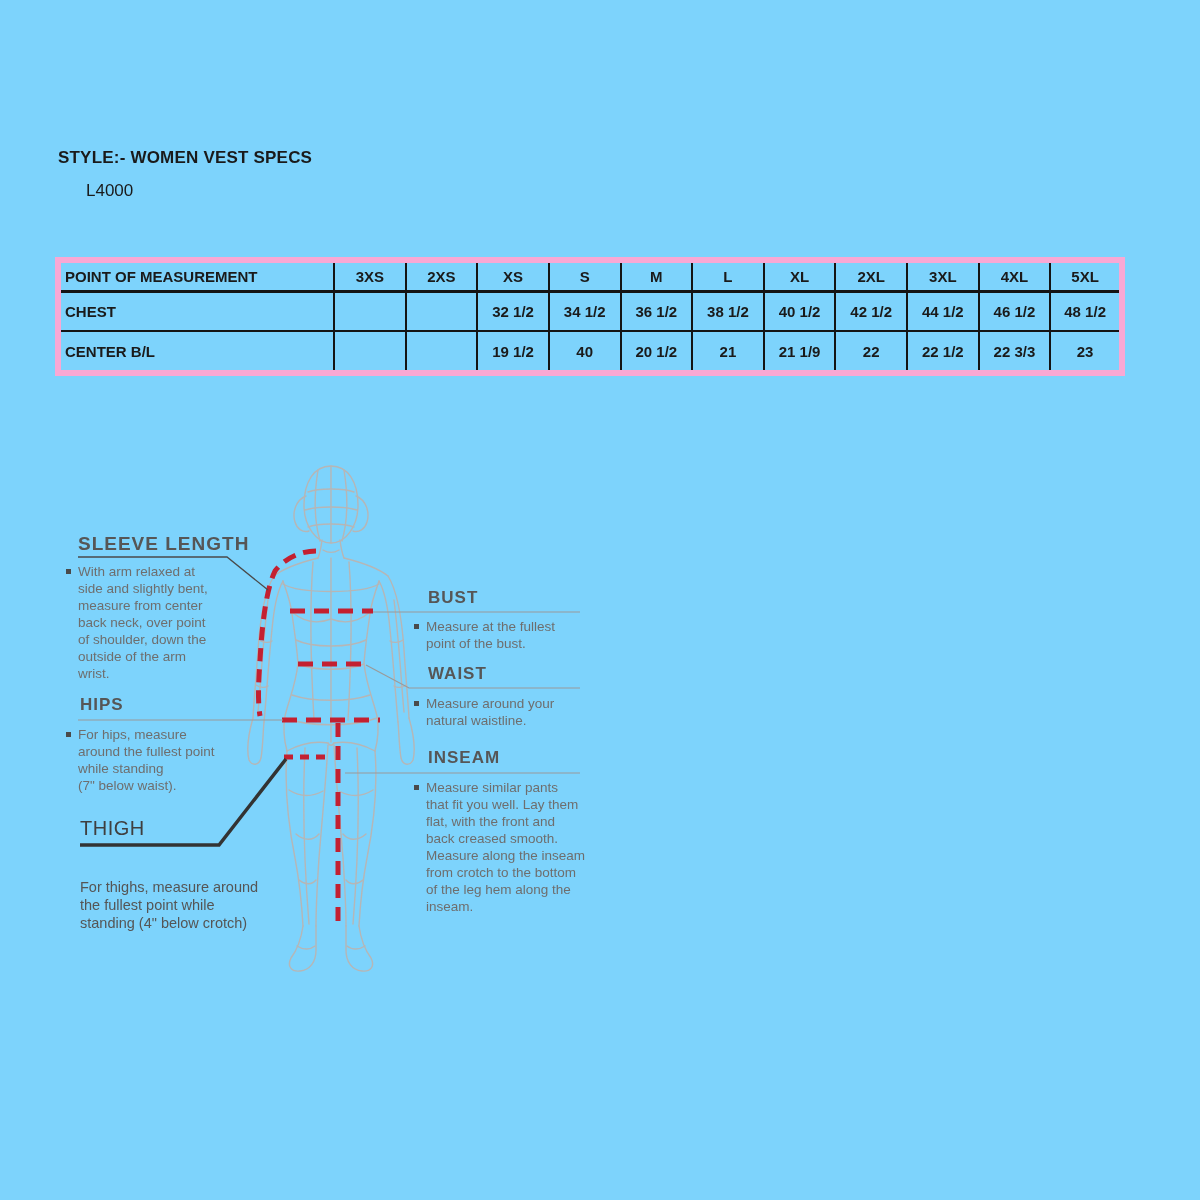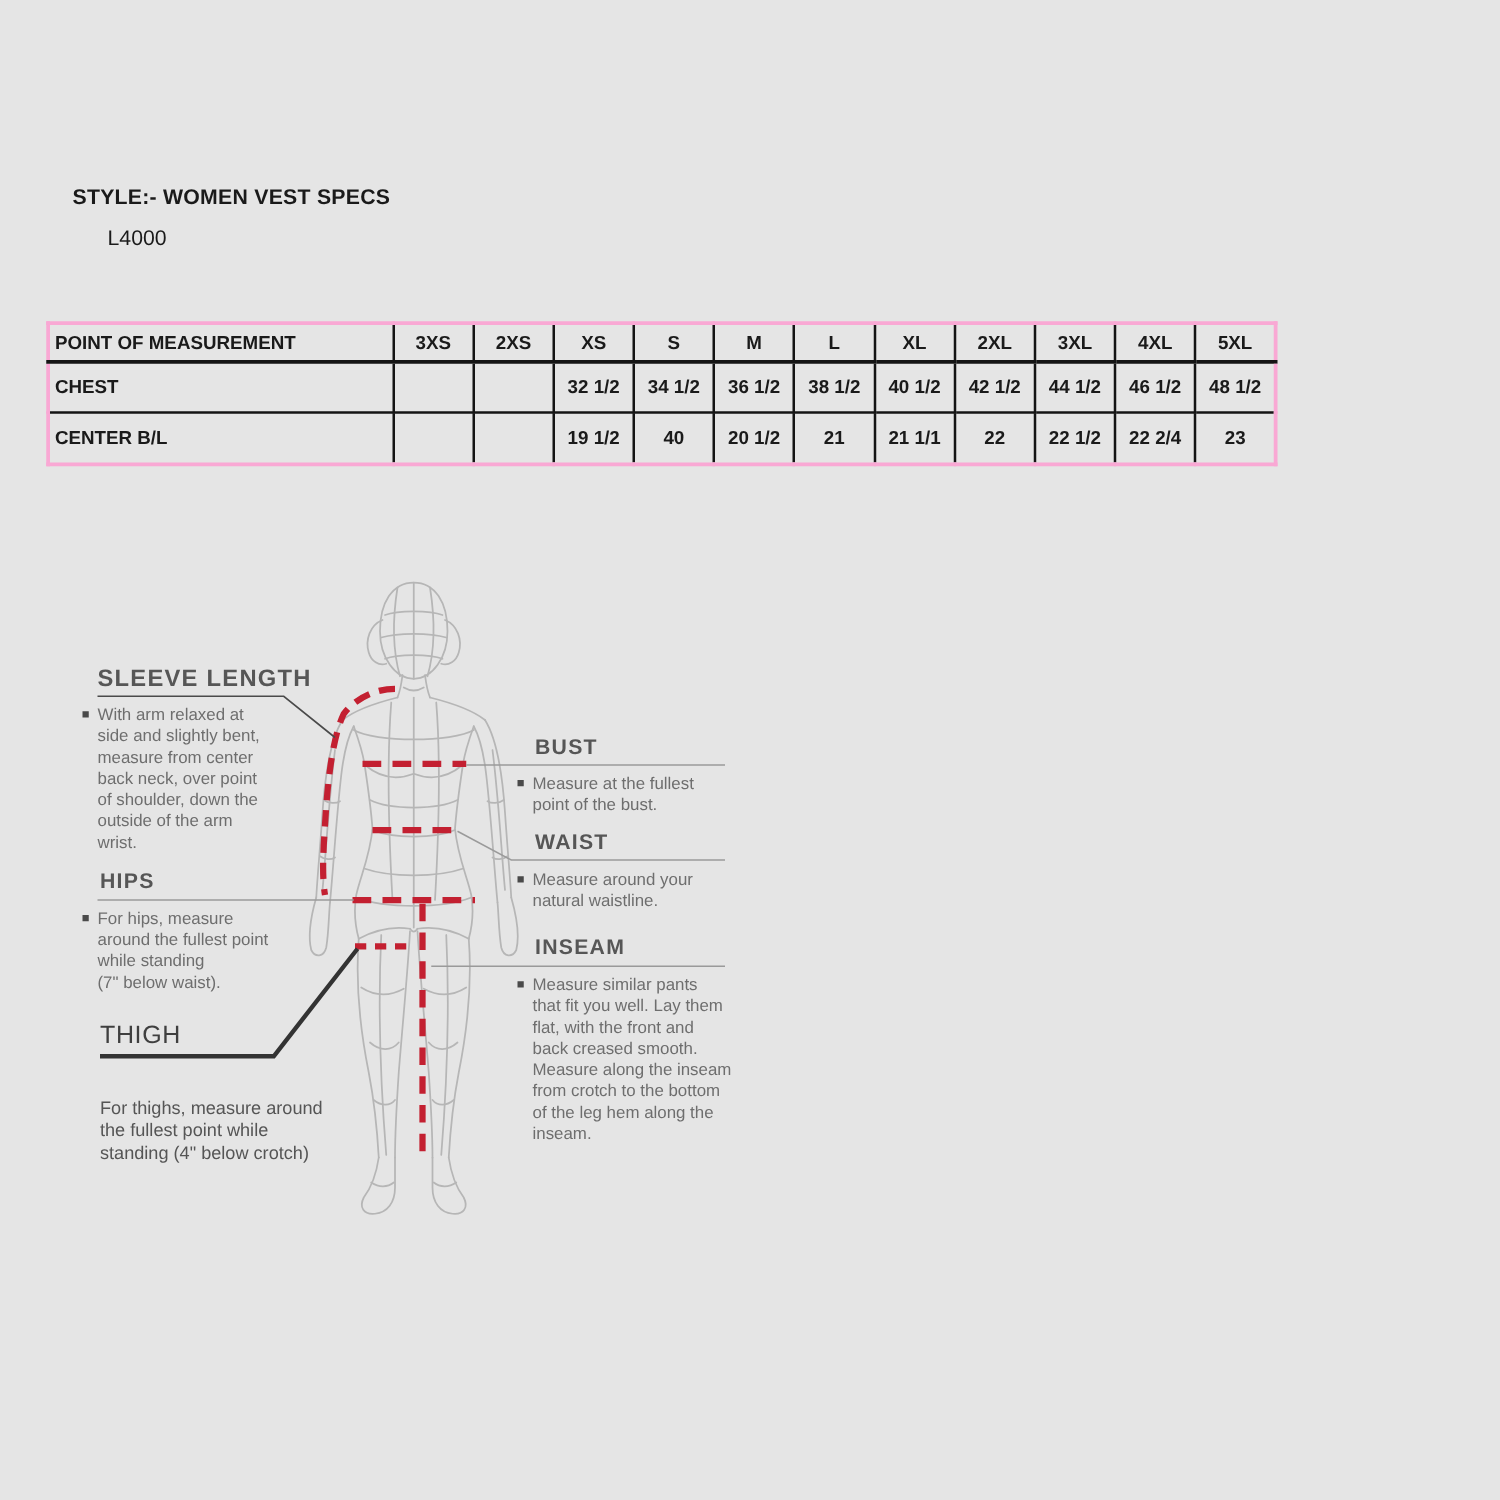--- a/index.html
+++ b/index.html
@@ -1,27 +1,27 @@
 <!DOCTYPE html>
 <html><head>
 <meta charset="utf-8">
 <style>
   * { margin:0; padding:0; box-sizing:border-box; }
   html,body { width:1200px; height:1200px; background:#ffffff; overflow:hidden;
               font-family:"Liberation Sans", sans-serif; color:#1a1a1a; }
-  .page { position:relative; width:1200px; height:1200px; background:#e5e5e5; }
+  .page { position:relative; width:1200px; height:1200px; background:#7dd3fc; }
 
   
   .title-line1 { position:absolute; left:58px; top:148px; font-size:17px; font-weight:bold; letter-spacing:.2px; }
   .title-line2 { position:absolute; left:86px; top:181px; font-size:17px; font-weight:normal; }
 
   
-  table.size-table { position:absolute; left:37px; top:257px; width:985px;
+  table.size-table { position:absolute; left:55px; top:257px; width:1070px;
                      border-collapse:collapse; table-layout:fixed;
-                     border:3px solid #f9a8d4; }
+                     border:6px solid #f9a8d4; }
   .size-table th, .size-table td { border:2px solid #141414; font-size:15px;
                      text-align:center; vertical-align:middle; padding:0 2px;
                      overflow:hidden; white-space:nowrap; }
   .size-table th { font-weight:bold; height:31px; border-bottom:3px solid #141414; }
   .size-table td { font-weight:bold; }
   .size-table tr.r1 td { height:40px; }
   .size-table tr.r2 td { height:42px; }
   .size-table .lbl { text-align:left; padding-left:4px; width:276px; }
 
   
@@ -94,24 +94,24 @@
       <td>48 1/2</td>
     </tr>
     <tr class="r2">
       <td class="lbl">CENTER B/L</td>
       <td></td>
       <td></td>
       <td>19 1/2</td>
       <td>40</td>
       <td>20 1/2</td>
       <td>21</td>
-      <td>21 1/1</td>
+      <td>21 1/9</td>
       <td>22</td>
       <td>22 1/2</td>
-      <td>22 2/4</td>
+      <td>22 3/3</td>
       <td>23</td>
     </tr>
   </tbody>
     </table>
 
 
   <svg class="figure-layer" width="1200" height="1200" viewBox="0 0 1200 1200">
     <g>
 
       <path class="wire" d="M331,466 C348,466 358,482 358,505 C358,526 346,543 331,543 C316,543 304,526 304,505 C304,482 314,466 331,466 Z"></path>

